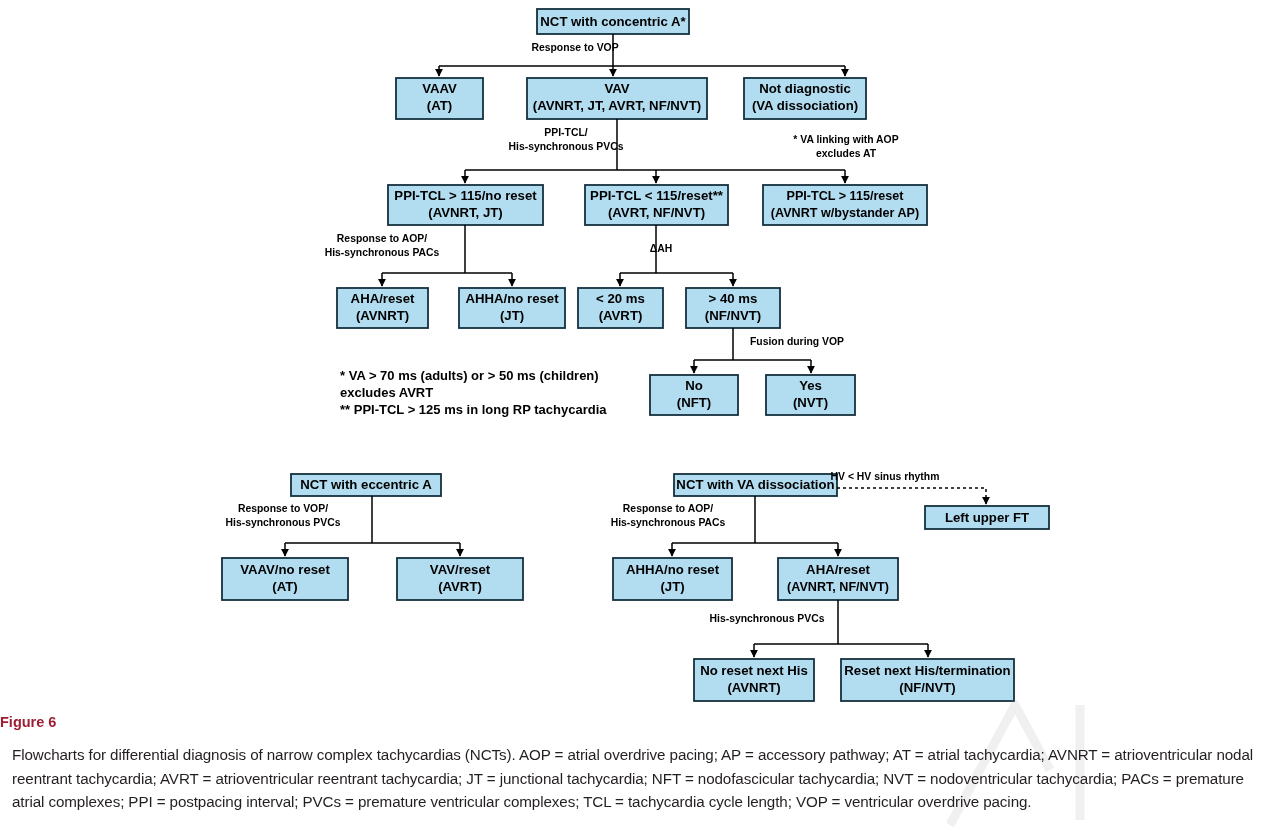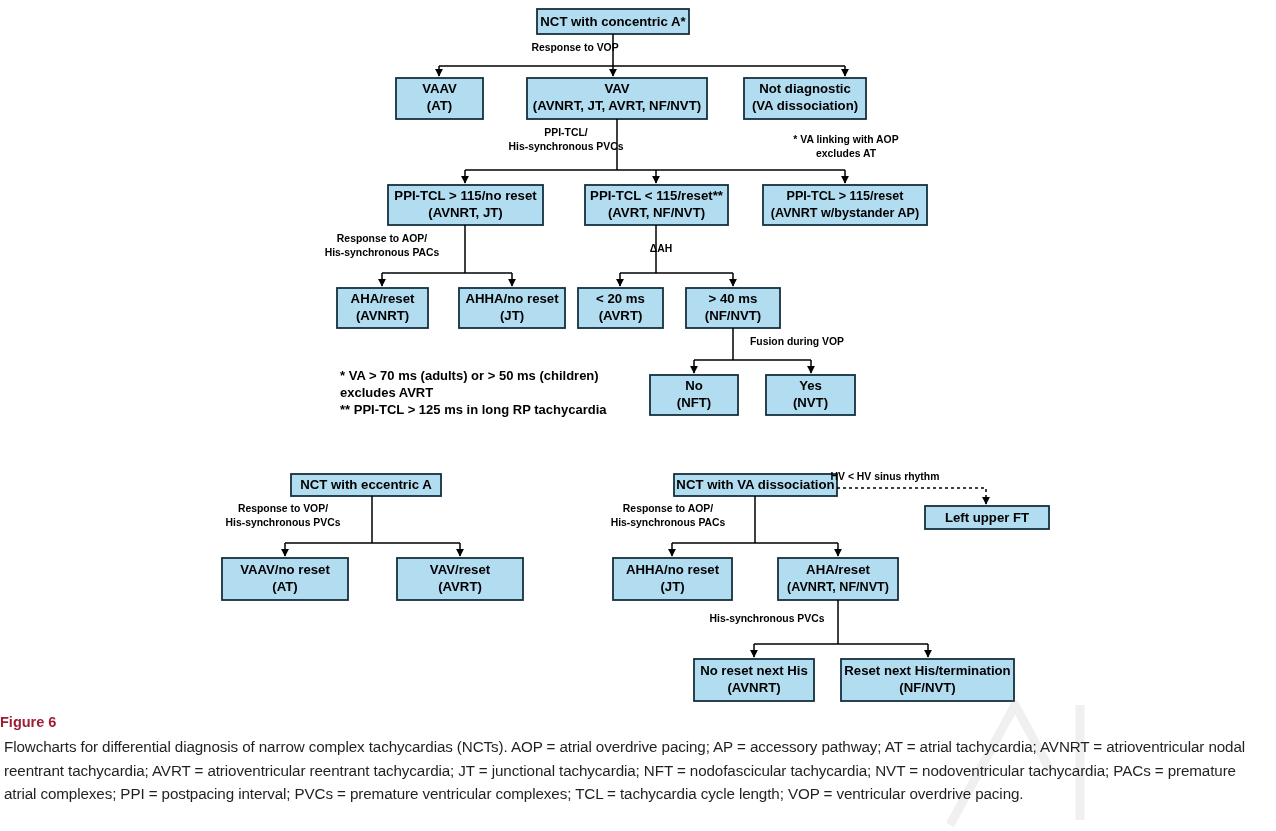--- a/index.html
+++ b/index.html
@@ -8,21 +8,21 @@
   svg.flow{position:absolute;left:0;top:0;width:1276px;height:715px;}
   .nodebox{fill:#b2dcf0;stroke:#14303f;stroke-width:1.8;}
   .nodetext{font-family:"Liberation Sans",sans-serif;font-weight:bold;font-size:13.2px;fill:#000;text-anchor:middle;dominant-baseline:middle;}
   .nodetext.sm{font-size:12.6px;}
   .edgelabel{font-family:"Liberation Sans",sans-serif;font-weight:bold;font-size:10.4px;fill:#000;text-anchor:middle;}
   .notetext{font-family:"Liberation Sans",sans-serif;font-weight:bold;font-size:13px;fill:#000;}
   .conn{stroke:#000;stroke-width:1.5;fill:none;}
   .conn.dashed{stroke-dasharray:3 3;}
   .caption{position:absolute;left:0;top:713px;width:1276px;}
   .cap-title{font-family:"Liberation Sans",sans-serif;font-weight:bold;font-size:14.5px;color:#9c1f35;margin:0 0 2px 0;line-height:18px;}
-  .cap-body{font-family:"Liberation Sans",sans-serif;font-size:15.2px;color:#231f20;line-height:23.5px;margin:4px;letter-spacing:-0.1px;}
+  .cap-body{font-family:"Liberation Sans",sans-serif;font-size:15.2px;color:#231f20;line-height:23.5px;margin:12px;letter-spacing:-0.1px;}
   .watermark{position:absolute;left:930px;top:700px;width:220px;height:130px;pointer-events:none;opacity:.12;}
 </style>
 </head>
 <body>
 
 <div id="figure-root">
 
   <svg class="flow" viewBox="0 0 1276 715">
     <defs>
       <marker id="arrow" viewBox="0 0 10 10" refX="9" refY="5" markerWidth="5.5" markerHeight="5.5" orient="auto-start-reverse">

